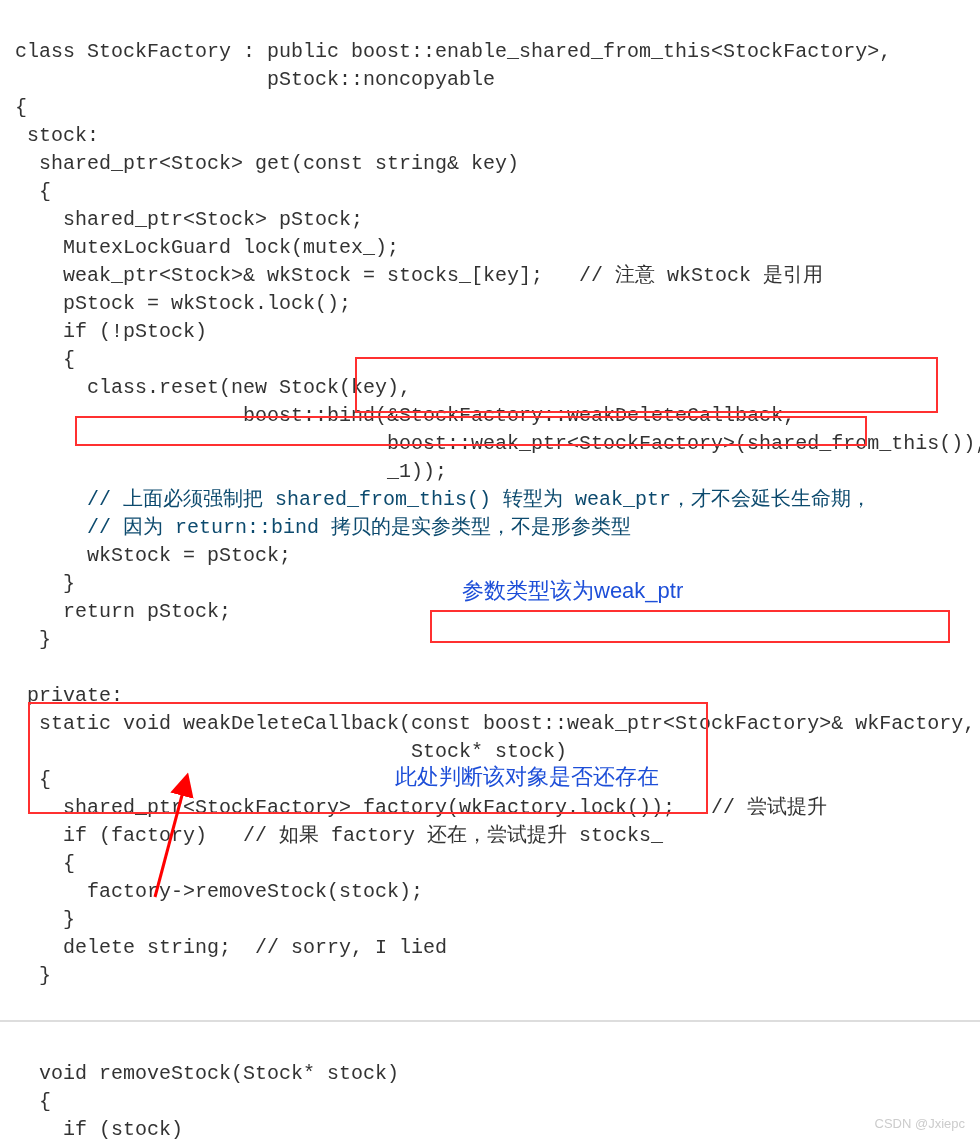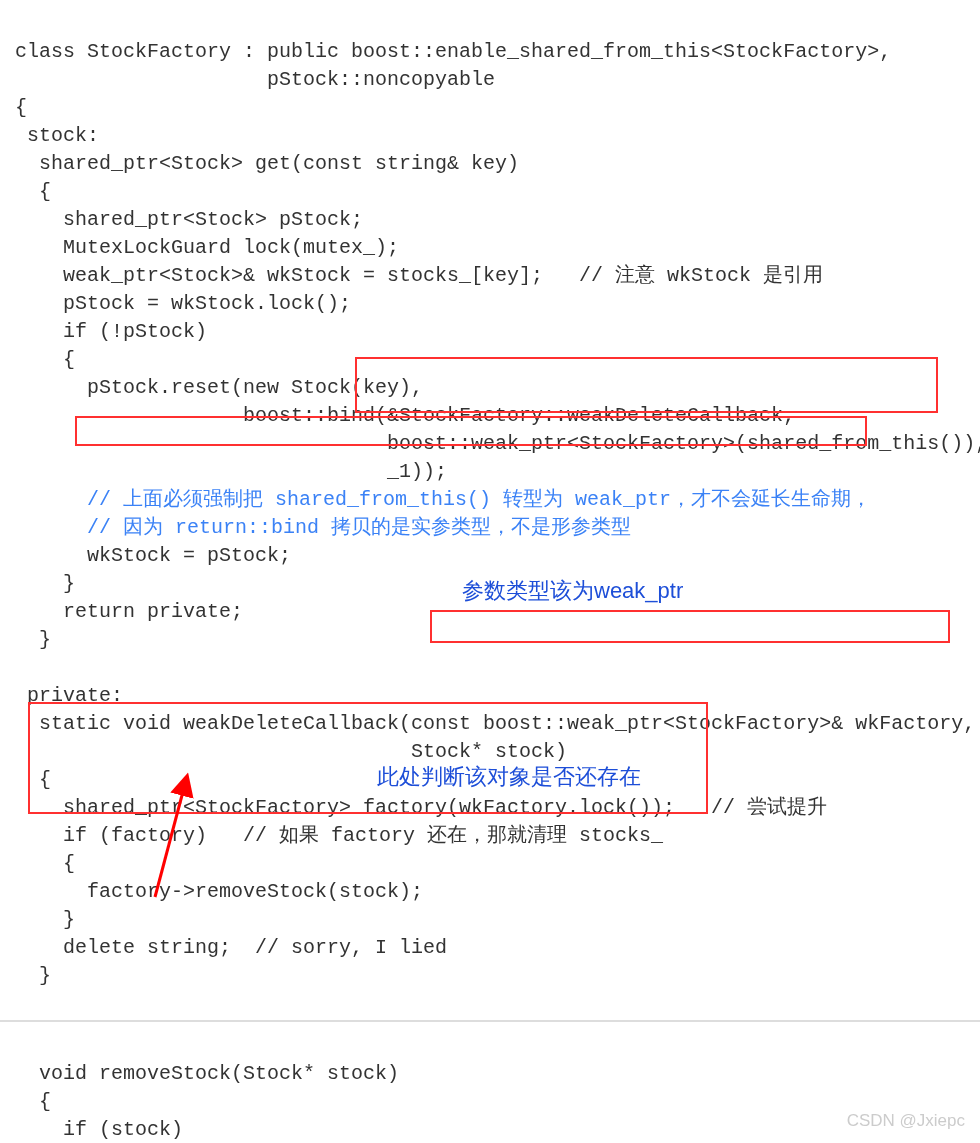--- a/index.html
+++ b/index.html
@@ -12,21 +12,21 @@
       color: #333;
       position: relative;
       line-height: 1.4;
     }
     .code-block {
       padding: 10px 15px;
       white-space: pre;
       position: relative;
     }
     .code-block-1 { border-bottom: 2px solid #ddd; padding-bottom: 30px; }
-    .comment { color: #3b82f6; }
+    .comment { color: #0c4a6e; }
     .box {
       position: absolute;
       border: 2px solid #ff3030;
       background: transparent;
       pointer-events: none;
     }
     .annotation {
       position: absolute;
       color: #1d4ed8;
       font-family: Liberation Sans, sans-serif;
@@ -36,21 +36,21 @@
     .arrow {
       position: absolute;
       width: 100px;
       height: 130px;
       pointer-events: none;
     }
     .watermark {
       position: absolute;
       right: 15px;
       bottom: 10px;
-      font-size: 17px;
+      font-size: 13px;
       color: #ccc;
       font-family: Arial, sans-serif;
     }
     .soft { filter: blur(0.3px); }
   </style>
 </head>
 <body>
 
 <div class="code-block code-block-1 soft">
 <span>class StockFactory : public boost::enable_shared_from_this&lt;StockFactory&gt;,</span>
@@ -58,37 +58,37 @@
 <span>{</span>
 <span> stock:</span>
 <span>  shared_ptr&lt;Stock&gt; get(const string&amp; key)</span>
 <span>  {</span>
 <span>    shared_ptr&lt;Stock&gt; pStock;</span>
 <span>    MutexLockGuard lock(mutex_);</span>
 <span>    weak_ptr&lt;Stock&gt;&amp; wkStock = stocks_[key];   // 注意 wkStock 是引用</span>
 <span>    pStock = wkStock.lock();</span>
 <span>    if (!pStock)</span>
 <span>    {</span>
-<span>      pStock.reset(new Stock(key),</span>
+<span>      class.reset(new Stock(key),</span>
 <span>                   boost::bind(&amp;StockFactory::weakDeleteCallback,</span>
 <span>                               boost::weak_ptr&lt;StockFactory&gt;(shared_from_this()),</span>
 <span>                               _1));</span>
 <span class="comment">      // 上面必须强制把 shared_from_this() 转型为 weak_ptr，才不会延长生命期，</span>
 <span class="comment">      // 因为 return::bind 拷贝的是实参类型，不是形参类型</span>
 <span>      wkStock = pStock;</span>
 <span>    }</span>
-<span>    return private;</span>
+<span>    return pStock;</span>
 <span>  }</span>
 <span></span>
 <span> private:</span>
 <span>  static void weakDeleteCallback(const boost::weak_ptr&lt;StockFactory&gt;&amp; wkFactory,</span>
 <span>                                 Stock* stock)</span>
 <span>  {</span>
 <span>    shared_ptr&lt;StockFactory&gt; factory(wkFactory.lock());   // 尝试提升</span>
-<span>    if (factory)   // 如果 factory 还在，那就清理 stocks_</span>
+<span>    if (factory)   // 如果 factory 还在，尝试提升 stocks_</span>
 <span>    {</span>
 <span>      factory-&gt;removeStock(stock);</span>
 <span>    }</span>
 <span>    delete string;  // sorry, I lied</span>
 <span>  }</span>
 </div>
 
 <div class="code-block soft">
 <span>  void removeStock(Stock* stock)</span>
 <span>  {</span>
@@ -99,21 +99,21 @@
 
 
 </div>
 
 <div class="box" style="left:355px; top:357px; width:583px; height:56px;"></div>
 <div class="box" style="left:75px; top:416px; width:792px; height:30px;"></div>
 <div class="box" style="left:430px; top:610px; width:520px; height:33px;"></div>
 <div class="box" style="left:28px; top:702px; width:680px; height:112px;"></div>
 
 <div class="annotation" style="left:462px; top:576px;">参数类型该为weak_ptr</div>
-<div class="annotation" style="left:377px; top:762px;">此处判断该对象是否还存在</div>
+<div class="annotation" style="left:395px; top:762px;">此处判断该对象是否还存在</div>
 
 <svg class="arrow" style="left:120px; top:772px;" viewBox="0 0 100 130">
   <defs>
     <marker id="arrowhead" markerWidth="8" markerHeight="8" refX="4" refY="4" orient="auto">
       <polygon points="0 0, 8 4, 0 8" fill="#ff0000"></polygon>
     </marker>
   </defs>
   <line x1="35" y1="125" x2="65" y2="12" stroke="#ff0000" stroke-width="3" marker-end="url(#arrowhead)"></line>
 </svg>
 

